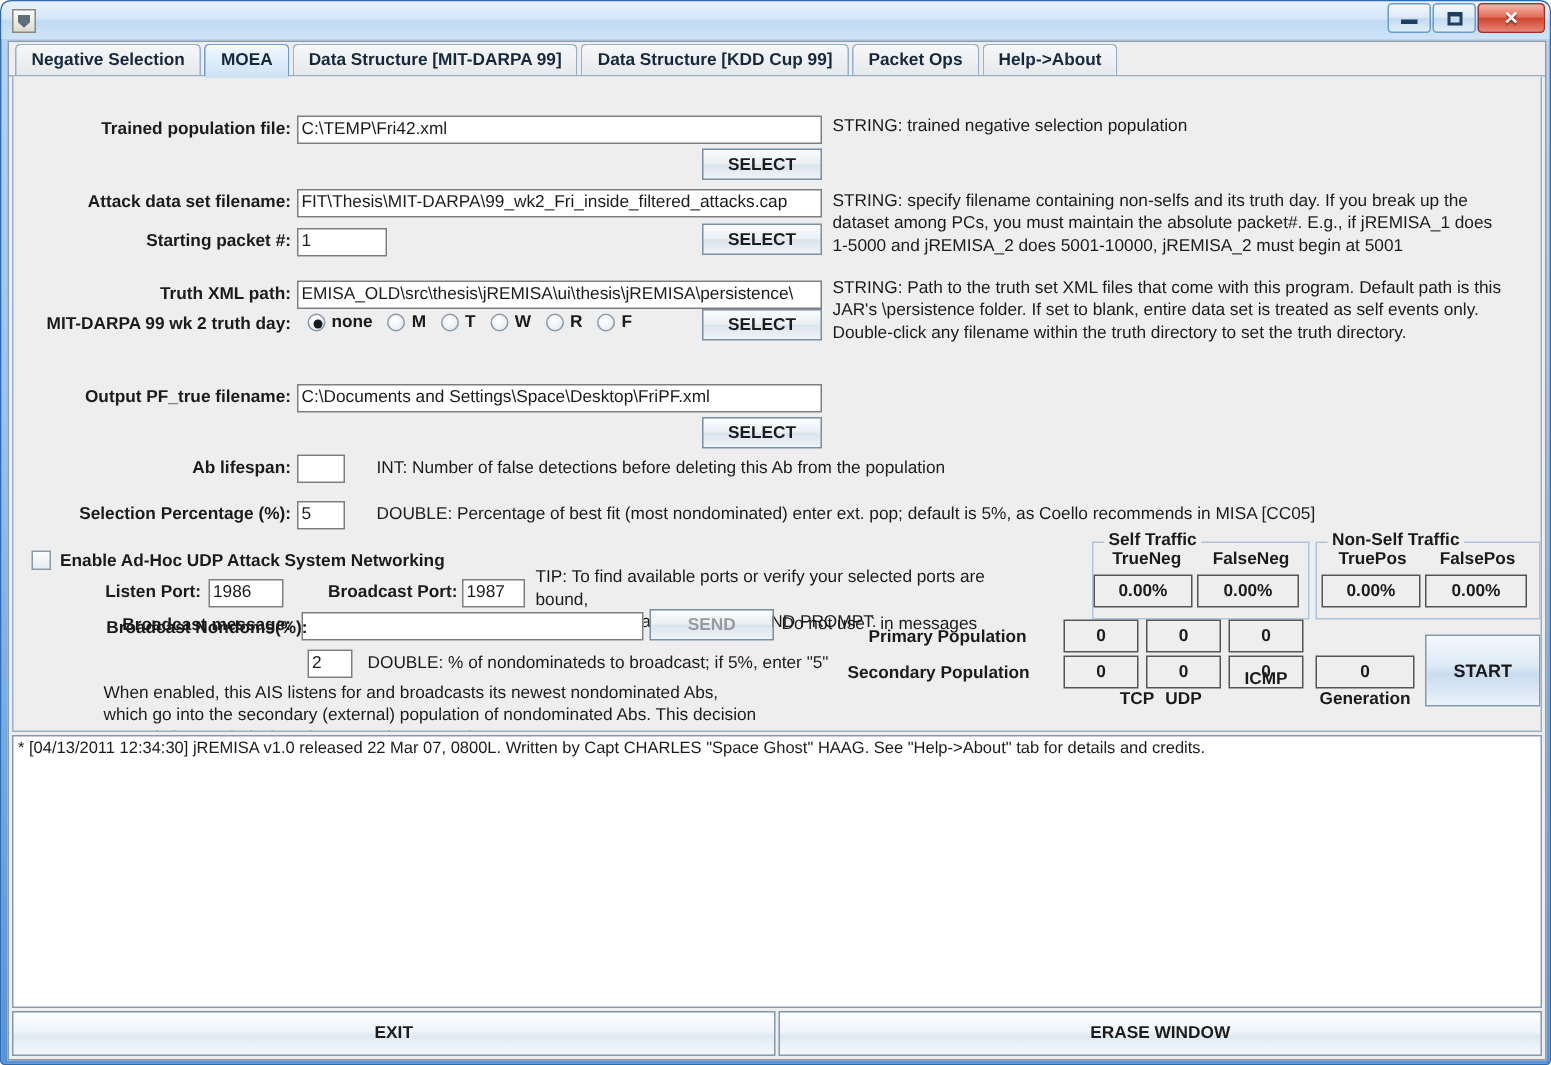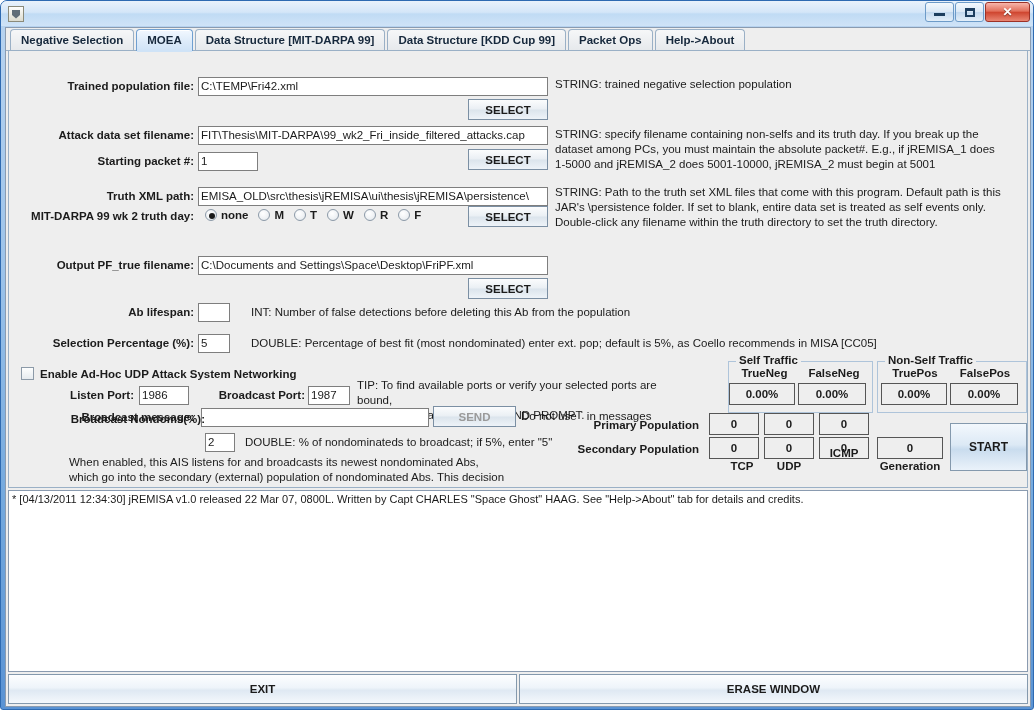--- a/index.html
+++ b/index.html
@@ -149,21 +149,21 @@
 
   .row {
     position: absolute;
     display: flex;
     align-items: center;
   }
   .lbl {
     font-size: 11.5px;
     font-weight: bold;
     color: #1b1b1b;
-    text-align: right;
+    text-align: left;
     white-space: nowrap;
   }
   .tfield {
     border: 1px solid #7e7e7e;
     background: #ffffff;
     height: 19px;
     font-family: "Liberation Sans", sans-serif;
     font-size: 11.5px;
     color: #1b1b1b;
     padding: 0 2px;
@@ -453,21 +453,21 @@
       <div class="lbl" style="position:absolute; left:570px; top:368px; width:120px;">Primary Population</div>
       <div class="statcell" style="position:absolute; left:700px; top:362px; width:50px;">0</div>
       <div class="statcell" style="position:absolute; left:755px; top:362px; width:50px;">0</div>
       <div class="statcell" style="position:absolute; left:810px; top:362px; width:50px;">0</div>
 
       <div class="lbl" style="position:absolute; left:556px; top:392px; width:134px;">Secondary Population</div>
       <div class="statcell" style="position:absolute; left:700px; top:386px; width:50px;">0</div>
       <div class="statcell" style="position:absolute; left:755px; top:386px; width:50px;">0</div>
       <div class="statcell" style="position:absolute; left:810px; top:386px; width:50px;">0</div>
 
-      <div class="stathead" style="position:absolute; left:708px; top:409px; width:50px;">TCP</div>
+      <div class="stathead" style="position:absolute; left:724px; top:409px; width:50px;">TCP</div>
       <div class="stathead" style="position:absolute; left:755px; top:409px; width:50px;">UDP</div>
       <div class="stathead" style="position:absolute; left:810px; top:396px; width:50px;">ICMP</div>
 
       <div class="statcell" style="position:absolute; left:868px; top:386px; width:66px;">0</div>
       <div class="stathead" style="position:absolute; left:864px; top:409px; width:74px;">Generation</div>
 
       <div class="startbtn" style="position:absolute; left:941px; top:372px; width:77px; height:48px;">START</div>
     </div>
 
     <div class="logwrap">

